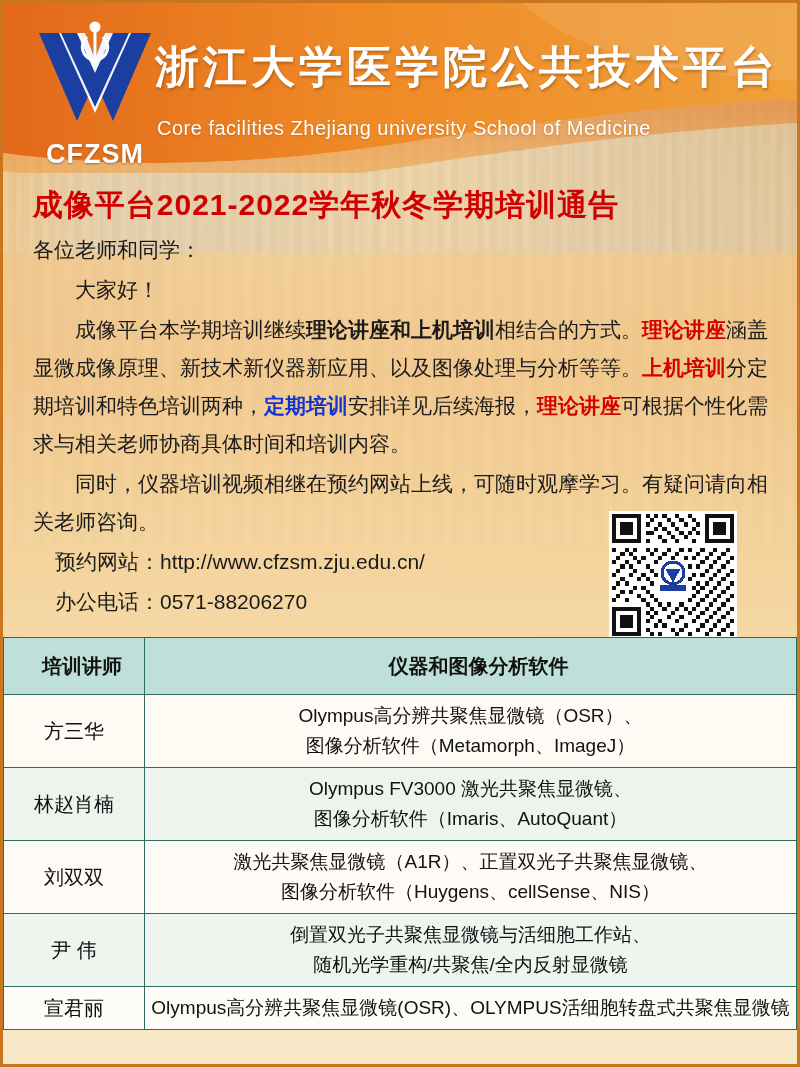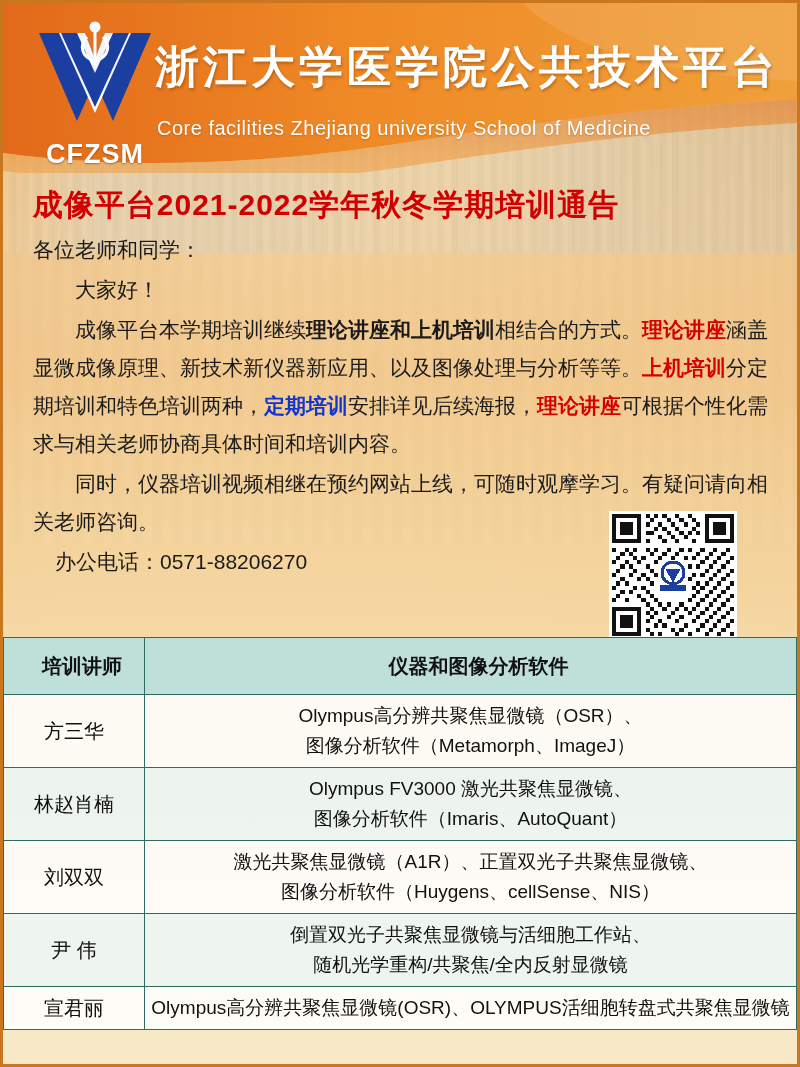--- a/index.html
+++ b/index.html
@@ -222,20 +222,21 @@
   <div class="title-cn">浙江大学医学院公共技术平台</div>
   <div class="title-en">Core facilities Zhejiang university School of Medicine</div>
 
   <div class="doc-title">成像平台2021-2022学年秋冬学期培训通告</div>
 
   <div class="body-text">
     <p>各位老师和同学：</p>
     <p class="indent">大家好！</p>
     <p class="indent"><span>成像平台本学期培训继续</span><span class="bold">理论讲座和上机培训</span><span>相结合的方式。</span><span class="red">理论讲座</span><span>涵盖显微成像原理、新技术新仪器新应用、以及图像处理与分析等等。</span><span class="red">上机培训</span><span>分定期培训和特色培训两种，</span><span class="blue">定期培训</span><span>安排详见后续海报，</span><span class="red">理论讲座</span><span>可根据个性化需求与相关老师协商具体时间和培训内容。</span></p>
     <p class="indent">同时，仪器培训视频相继在预约网站上线，可随时观摩学习。有疑问请向相关老师咨询。</p>
+    <p class="contact"><span>预约网站：</span><span>http://www.cfzsm.zju.edu.cn/</span></p>
     <p class="contact"><span>办公电话：</span><span>0571-88206270</span></p>
   </div>
 
   <div class="qr">
     <svg width="122" height="122" viewBox="0 0 29 29" shape-rendering="crispEdges" xmlns="http://www.w3.org/2000/svg">
       <rect width="29" height="29" fill="#ffffff"></rect>
       <g fill="#111111">
         <rect x="0" y="0" width="7" height="1"></rect>
           <rect x="0" y="6" width="7" height="1"></rect>
         <rect x="0" y="0" width="1" height="7"></rect>

